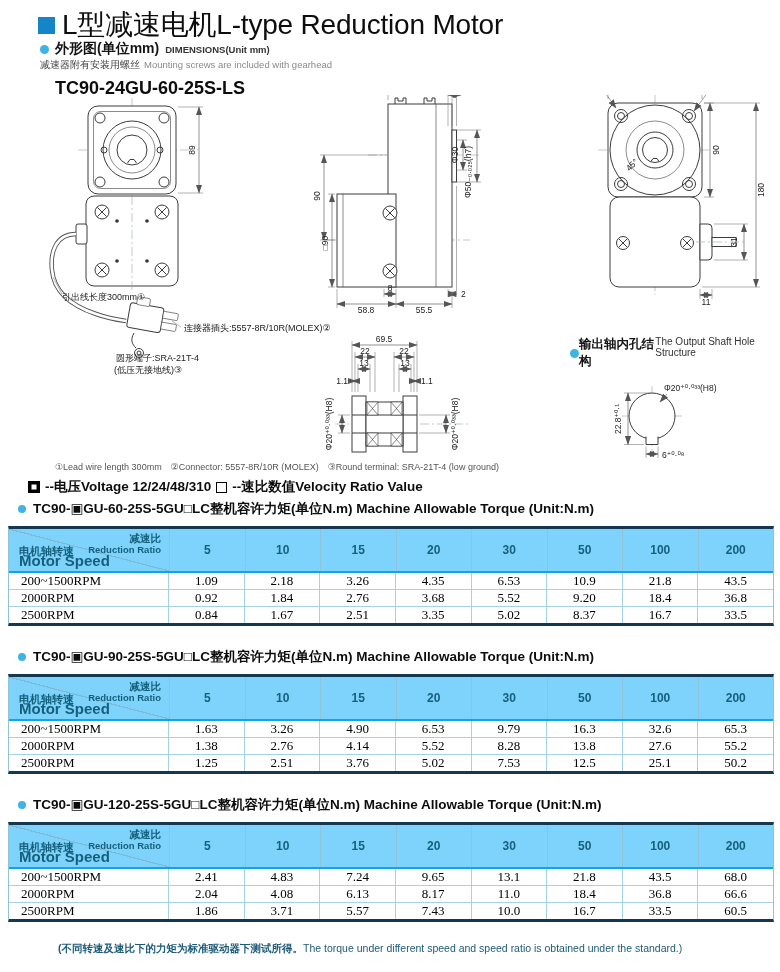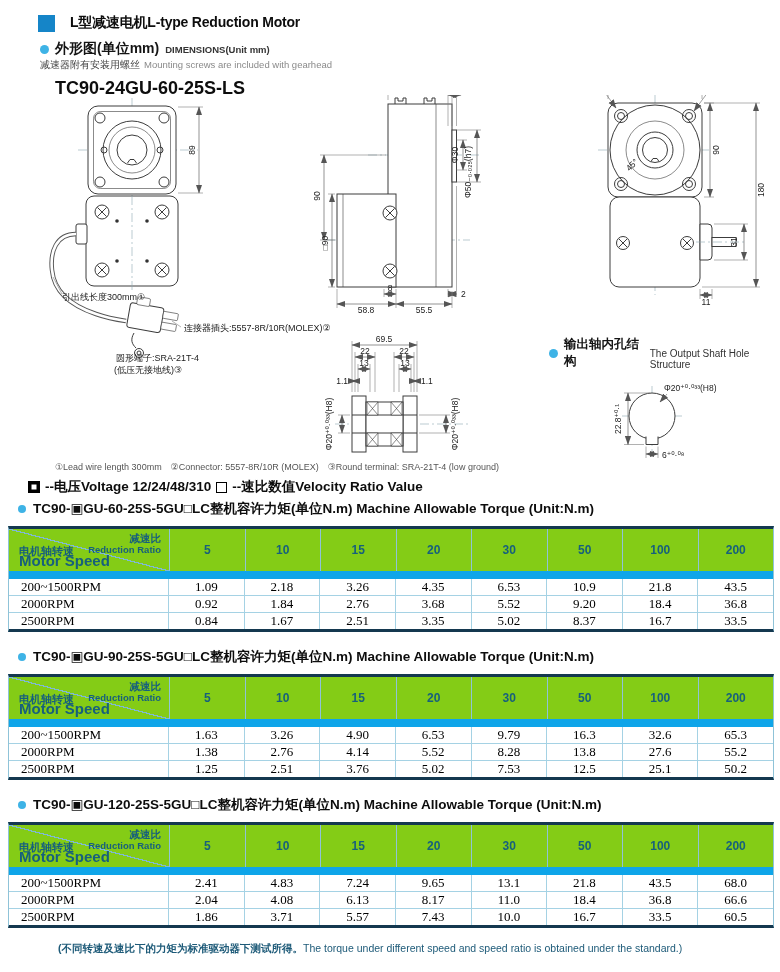--- a/index.html
+++ b/index.html
@@ -3,21 +3,21 @@
 <meta charset="utf-8">
 <style>
   html,body{margin:0;padding:0;background:#e8e8e8;}
   .page{position:relative;width:780px;height:972px;background:#ffffff;overflow:hidden;
         font-family:"Liberation Sans","DejaVu Sans",sans-serif;color:#111;}
   .abs{position:absolute;}
 
   
   .title-row{top:6px;left:38px;display:flex;align-items:center;gap:7px;}
   .title-square{width:17px;height:17px;background:#1585c8;display:inline-block;}
-  .page-title{font-size:14px;font-weight:bold;color:#0d0d0d;margin:8px;letter-spacing:-0.2px;}
+  .page-title{font-size:28px;font-weight:normal;color:#0d0d0d;margin:0;letter-spacing:-0.2px;}
   .dims-row{top:40px;left:40px;display:flex;align-items:baseline;gap:6px;}
   .dot{width:9px;height:9px;border-radius:50%;background:#3eb3e6;display:inline-block;position:relative;top:0px;flex:0 0 auto;align-self:center;}
   .dims-zh{font-size:14px;font-weight:bold;color:#141414;}
   .dims-en{font-size:9.5px;font-weight:bold;color:#333;}
   .mount-row{top:58px;left:40px;font-size:10px;color:#444;}
   .mount-en{font-size:9.5px;color:#8a8a8a;margin-left:4px;}
   .model{top:78px;left:55px;font-size:18px;font-weight:bold;color:#0d0d0d;}
 
   
   .pl{fill:none;stroke:#3c3c3c;stroke-width:1;}
@@ -27,39 +27,39 @@
   .ext{stroke:#7c7c7c;stroke-width:0.6;fill:none;}
   .dim{stroke:#666;stroke-width:0.7;fill:none;marker-start:url(#arr);marker-end:url(#arr);}
   .ldr{stroke:#777;stroke-width:0.7;fill:none;marker-end:url(#arr);}
   .cl{stroke:#8fa9b4;stroke-width:0.6;stroke-dasharray:9 3 2 3;fill:none;}
   .dtx{font-size:8.5px;fill:#222;}
   .dtx9{font-size:9px;fill:#222;}
   .cable{fill:none;stroke:#555;stroke-width:4.5;}
   .cable-in{fill:none;stroke:#fff;stroke-width:2.6;}
 
   
-  .hole-title{top:336px;left:549px;display:flex;align-items:flex-end;gap:6px;}
+  .hole-title{top:336px;left:570px;display:flex;align-items:flex-start;}
   .hole-zh{font-size:12.5px;font-weight:bold;color:#141414;}
   .hole-en{font-size:10px;color:#333;}
 
   .footnote{top:461px;left:55px;font-size:9px;color:#555;text-align:center;}
 
   
   .legend{top:478px;left:28px;display:flex;align-items:center;gap:5px;font-size:13.5px;font-weight:bold;color:#0d0d0d;}
   .sym-filled{width:12px;height:12px;background:#fff;box-shadow:inset 0 0 0 3.5px #000;display:inline-block;}
   .sym-open{width:11px;height:11px;border:1.5px solid #000;background:#fff;display:inline-block;box-sizing:border-box;}
 
   
   .sec-title{left:18px;display:flex;align-items:center;gap:7px;font-size:13.5px;font-weight:bold;color:#0d0d0d;}
   .bullet{width:8px;height:8px;border-radius:50%;background:#3eb3e6;flex:0 0 auto;}
 
   .dtable{left:8px;width:764px;background:#fff;
           border-top:3px solid #14384f;border-bottom:3px solid #14384f;
           border-left:1px solid #8fc3d8;border-right:1px solid #8fc3d8;}
-  .thdr{display:flex;height:42px;background:#84cc16;border-bottom:8px solid #0ea5e9;justify-content:center;}
+  .thdr{display:flex;height:42px;background:#7dd3fc;border-bottom:2px solid #0ea5e9;justify-content:center;}
   .corner{width:160px;flex:0 0 auto;position:relative;border-right:1px solid #8fc3d8;
           background:linear-gradient(to bottom left,transparent calc(50% - 0.6px),#7fb9d4 calc(50% - 0.6px),#7fb9d4 calc(50% + 0.6px),transparent calc(50% + 0.6px));}
   .corner span{position:absolute;font-weight:bold;color:#17607c;line-height:1;}
   .c-rzh{right:8px;top:4px;font-size:10.5px;}
   .c-ren{right:8px;top:16px;font-size:9.5px;}
   .c-szh{left:10px;bottom:14px;font-size:11px;}
   .c-sen{left:10px;bottom:3px;font-size:15px;}
   .hc{flex:1;display:flex;align-items:center;justify-content:center;
       border-right:1px solid #8fc3d8;color:#17607c;font-weight:bold;font-size:12px;}
   .hc:last-child{border-right:none;}

